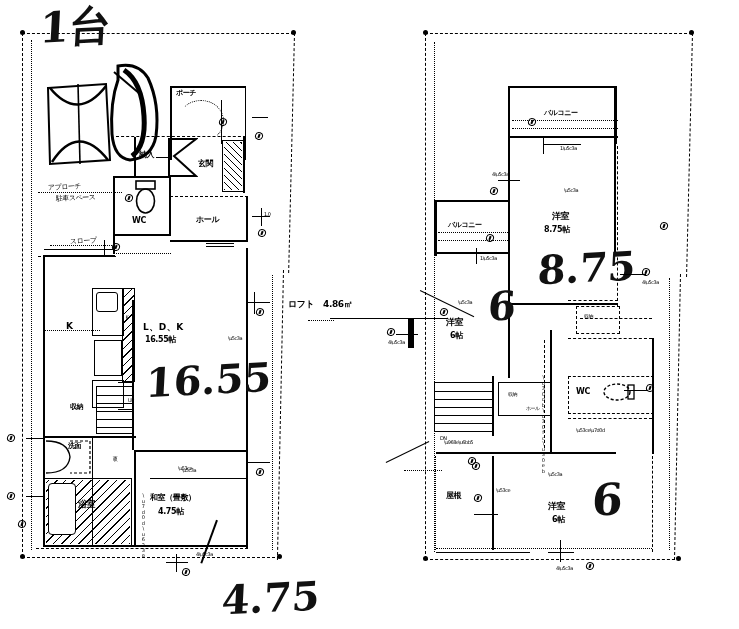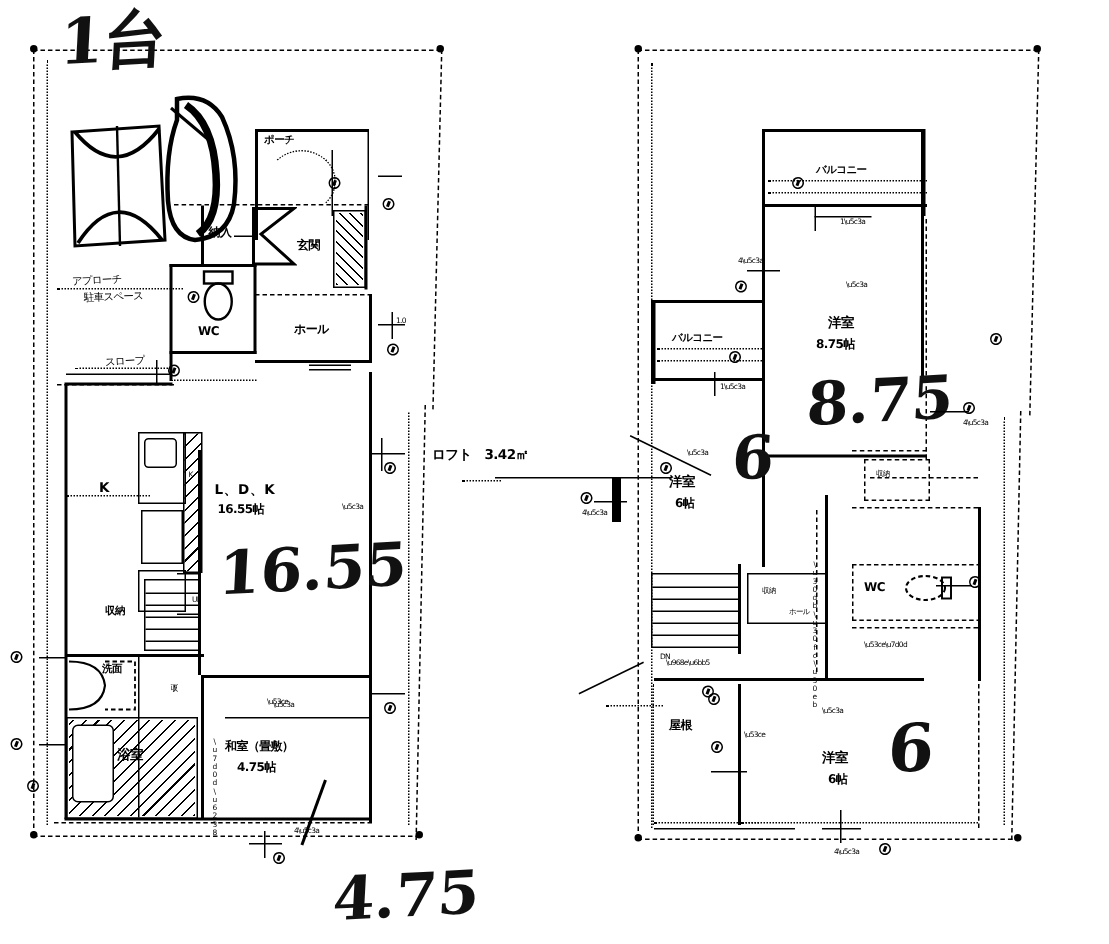--- a/index.html
+++ b/index.html
@@ -227,21 +227,21 @@
     <div class="tick" style="left:26px;top:496px;width:18px;height:1.2px;"></div>
     <div class="tick" style="left:248px;top:302px;width:22px;height:1.2px;"></div>
     <div class="tick" style="left:254px;top:292px;width:1.2px;height:22px;"></div>
     <div class="tick" style="left:248px;top:462px;width:22px;height:1.2px;"></div>
     <div class="tick" style="left:176px;top:554px;width:1.2px;height:18px;"></div>
     <div class="tick" style="left:166px;top:562px;width:22px;height:1.2px;"></div>
     <div class="lbl vtiny" style="left:228px;top:336px;">\u5c3a</div>
     <div class="lbl vtiny" style="left:182px;top:468px;">\u5c3a</div>
     <div class="lbl vtiny" style="left:196px;top:552px;">4\u5c3a</div>
 
-    <div class="lbl b" style="left:288px;top:300px;font-size:9px;">ロフト　3.42㎡</div>
+    <div class="lbl b" style="left:288px;top:300px;font-size:9px;">ロフト　4.86㎡</div>
     <div class="thin" style="left:330px;top:318px;width:118px;height:1.4px;"></div>
     <div class="thin" style="left:420px;top:290px;width:60px;height:1.4px;transform:rotate(26deg);transform-origin:left;"></div>
     <div class="dot-h" style="left:308px;top:320px;width:26px;"></div>
   </div>
 
   <div class="abs" style="left:380px;top:0;width:359px;height:629px;">
 
     <div class="dashdot-h" style="left:45px;top:33px;width:267px;"></div>
     <div class="dashdot-v" style="left:45px;top:33px;height:526px;"></div>
     <div class="dashdot-v" style="left:312px;top:33px;height:244px;transform:rotate(1.4deg);transform-origin:top;"></div>
@@ -332,21 +332,21 @@
       </svg>
     </div>
     <div class="dimmark" style="left:266px;top:384px;"></div>
     <div class="tick" style="left:244px;top:390px;width:24px;height:1.3px;"></div>
     <div class="lbl vtiny" style="left:196px;top:428px;">\u53ce\u7d0d</div>
     <div class="dash-h" style="left:188px;top:418px;width:84px;"></div>
     <div class="wall" style="left:272px;top:338px;width:1.8px;height:116px;"></div>
     <div class="dash-h" style="left:188px;top:338px;width:84px;"></div>
     <div class="dash-h" style="left:200px;top:318px;width:72px;"></div>
 
-    <div class="lbl b" style="left:66px;top:480px;font-size:8px;">屋根</div>
+    <div class="lbl b" style="left:66px;top:492px;font-size:8px;">屋根</div>
     <div class="dot-v" style="left:55px;top:456px;height:94px;"></div>
     <div class="dot-h" style="left:56px;top:548px;width:70px;"></div>
     <div class="wall" style="left:112px;top:456px;width:1.8px;height:94px;"></div>
     <div class="dimmark" style="left:94px;top:494px;"></div>
     <div class="tick" style="left:94px;top:514px;width:24px;height:1.3px;"></div>
     <div class="lbl vtiny" style="left:116px;top:488px;">\u53ce</div>
 
     <div class="lbl vtiny" style="left:168px;top:472px;">\u5c3a</div>
     <div class="lbl b" style="left:168px;top:502px;font-size:9px;">洋室</div>
     <div class="lbl b" style="left:172px;top:516px;font-size:8px;">6帖</div>

